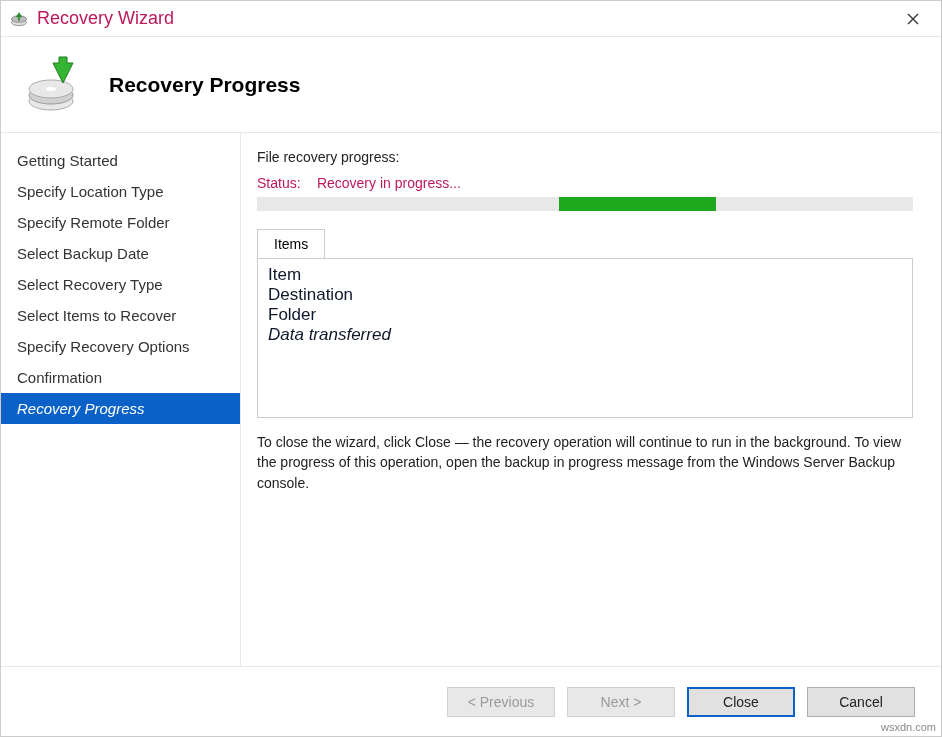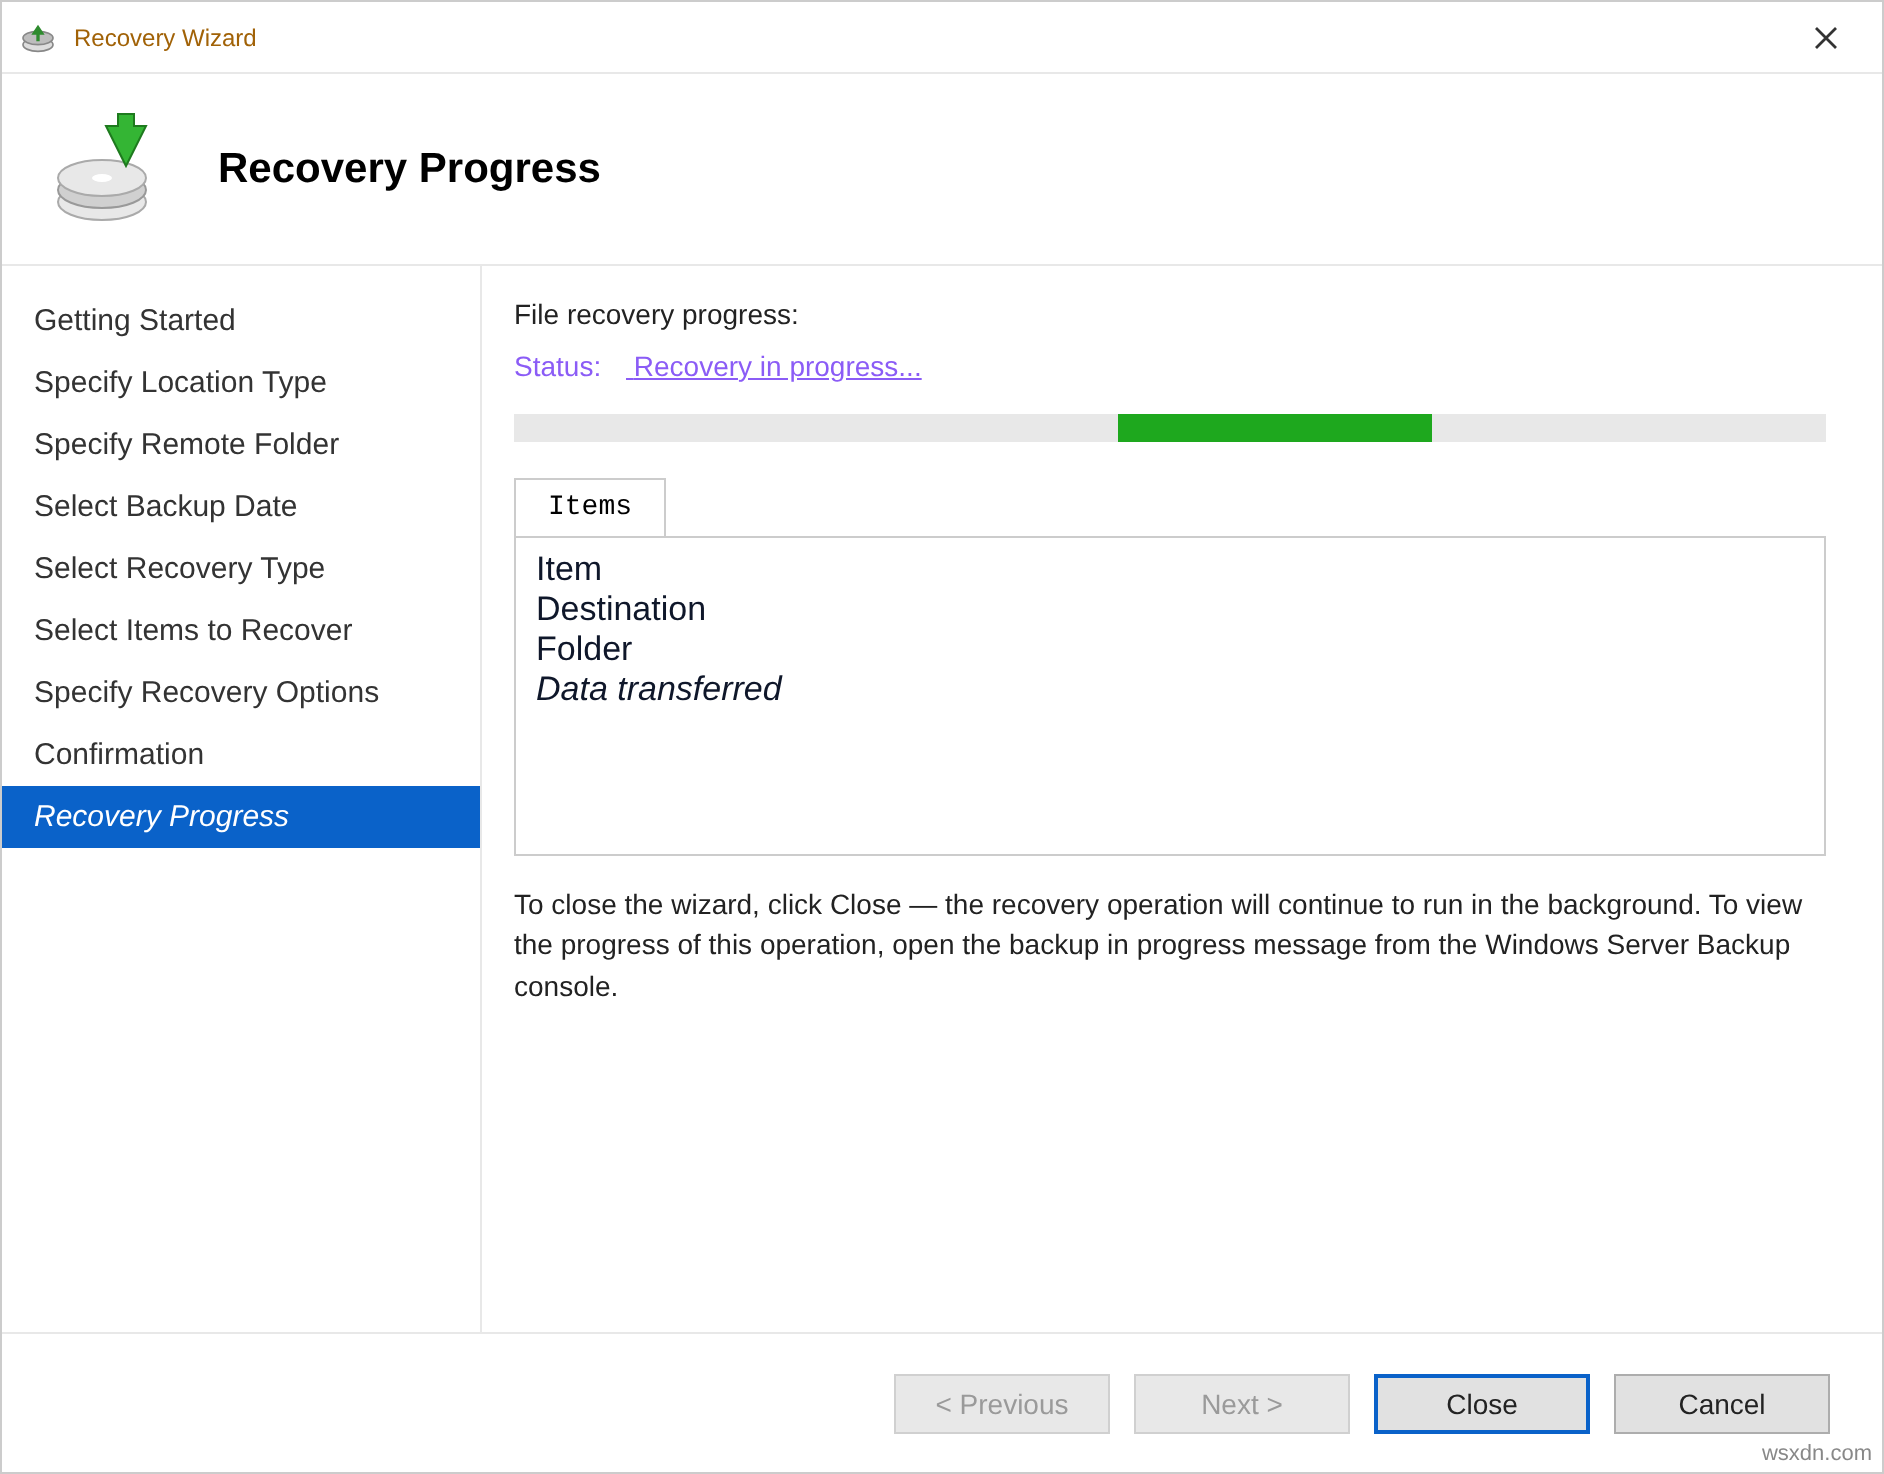--- a/index.html
+++ b/index.html
@@ -1,41 +1,41 @@
 <!DOCTYPE html>
 <html><head>
   <meta charset="utf-8">
   <style>
     * { box-sizing: border-box; margin: 0; padding: 0; font-family: "Segoe UI", Tahoma, sans-serif; }
     body { background: #fff; width: 942px; height: 737px; overflow: hidden; }
     .window { width: 942px; height: 737px; display: flex; flex-direction: column; border: 1px solid #ccc; }
     .titlebar { height: 36px; display: flex; align-items: center; padding: 0 8px; border-bottom: 1px solid #e8e8e8; }
     .titlebar-icon { width: 20px; height: 20px; margin-right: 8px; display:flex; align-items:center; justify-content:center; }
-    .titlebar-title { font-size: 12px; color: #a16207; flex: 1; }
+    .titlebar-title { font-size: 18px; color: #be185d; flex: 1; }
     .titlebar-close { width: 40px; height: 100%; display:flex; align-items:center; justify-content:center; cursor: default; }
     .titlebar-close svg { width: 12px; height: 12px; }
 
     .header { height: 95px; display: flex; align-items: center; padding-left: 22px; }
     .header-icon { width: 60px; height: 60px; margin-right: 26px; position: relative; }
     .header-title { font-size: 21px; font-weight: 600; color: #000; }
 
     .body { flex: 1; display: flex; min-height: 0; border-top: 1px solid #e8e8e8; }
     .sidebar { width: 240px; border-right: 1px solid #e8e8e8; padding-top: 12px; }
     .sidebar-item { font-size: 15px; color: #333; padding: 7px 16px; cursor: default; }
     .sidebar-item.active { background: #0a62c9; color: #fff; font-style: italic; }
 
     .content { flex: 1; padding: 16px 28px 16px 16px; display:flex; flex-direction:column; }
     .section-label { font-size: 14px; color: #222; margin-bottom: 10px; }
-    .status-row { font-size: 14px; color: #8b5cf6; margin-bottom: 16px; text-decoration: underline; }
+    .status-row { font-size: 14px; color: #be185d; margin-bottom: 6px; }
     .status-row .k { display:inline-block; width: 56px; }
     .progress { width: 100%; height: 14px; background: #e8e8e8; margin-bottom: 18px; position: relative; }
     .progress-bar { height: 100%; background: #1ea81e; position:absolute; left: 46%; width: 24%; }
 
     .tab-strip { display:flex; }
-    .tab { border: 1px solid #ccc; border-bottom: none; padding: 6px 16px; font-size: 14px; background: #fff; font-family: Liberation Mono, monospace; }
+    .tab { border: 1px solid #ccc; border-bottom: none; padding: 6px 16px; font-size: 14px; background: #fff; }
     .grid-box { border: 1px solid #ccc; height: 160px; }
     .grid-head, .grid-row { display:flex; padding: 6px 10px; font-size: 17px; color: #0f172a; flex-direction: column; }
     .grid-head { }
     .col-item { width: 120px; overflow:hidden; text-overflow: ellipsis; white-space: nowrap; }
     .col-dest { width: 140px; }
     .col-status { width: 120px; }
     .col-data { flex: 1; font-style: italic; }
 
     .help-text { font-size: 14px; color: #222; margin-top: 14px; line-height: 1.45; }
 

